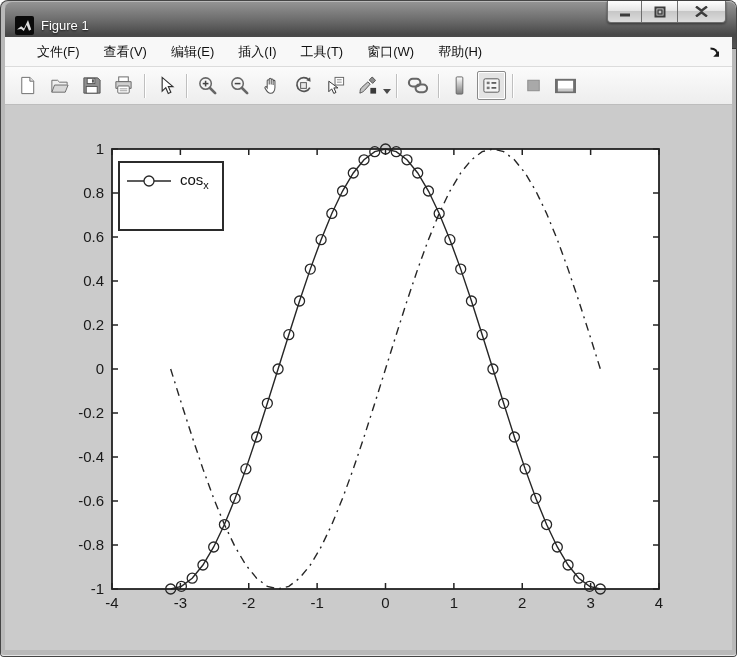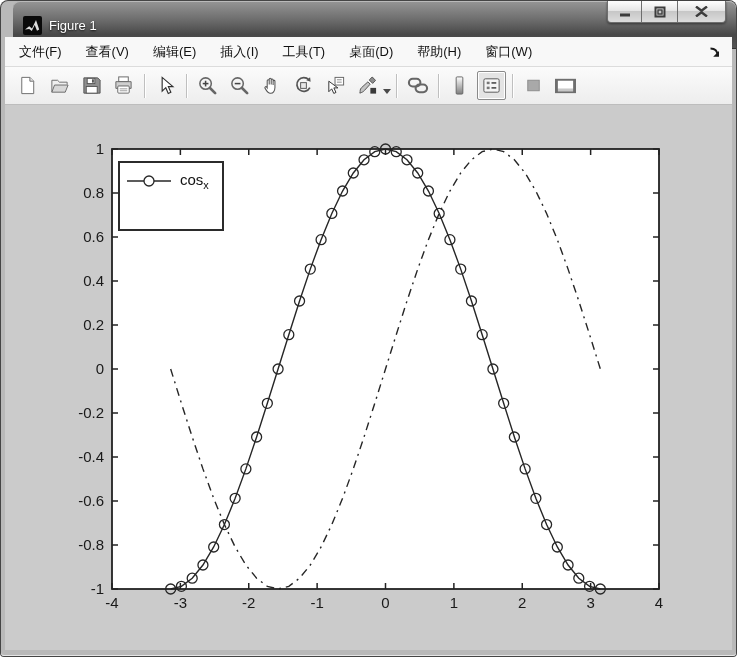--- a/index.html
+++ b/index.html
@@ -1,35 +1,35 @@
 <!DOCTYPE html>
 <html><head>
 <meta charset="utf-8">
 <style>
   html,body{margin:0;padding:0;background:#ffffff;}
   body{width:737px;height:657px;overflow:hidden;font-family:"Liberation Sans",sans-serif;}
   .window{position:relative;width:735px;height:655px;margin:1px;background:#b9b9b9;
           border-radius:7px 7px 3px 3px;box-shadow:0 0 0 1px #454545, inset 0 -1px 0 #e6e6e6;}
   
-  .titlebar{position:absolute;left:12px;top:0;right:0;height:48px;border-radius:7px 7px 0 0;
+  .titlebar{position:absolute;left:4px;top:0;right:0;height:48px;border-radius:7px 7px 0 0;
             background:linear-gradient(180deg,#969696 0%,#6e6e6e 38%,#484848 70%,#555555 100%);
             box-shadow:inset 0 1px 0 rgba(255,255,255,.35), inset 0 -1px 0 rgba(0,0,0,.4);
             display:flex;align-items:center;}
   .app-icon{width:19px;height:19px;margin:0 7px 0 10px;flex:0 0 auto;}
   .title-text{color:#ffffff;font-size:13px;text-shadow:0 1px 2px rgba(0,0,0,.8);}
   .cap-group{position:absolute;top:0;right:10px;display:flex;height:22px;
              filter:drop-shadow(0 1px 1px rgba(0,0,0,.45));}
   .cap{border:1px solid #6e6e6e;border-top:none;display:flex;align-items:center;justify-content:center;
        background:linear-gradient(#fefefe,#e6e6e6 45%,#c7c7c7 50%,#dcdcdc);cursor:default;}
   .cap-min{width:33px;border-radius:0 0 0 4px;}
   .cap-max{width:35px;border-left:none;border-right:none;}
   .cap-close{width:47px;border-radius:0 0 4px 0;}
   
   .menubar{position:absolute;left:4px;right:4px;top:36px;height:30px;background:#f8f8f8;
-           border-bottom:1px solid #dcdcdc;display:flex;align-items:center;padding-left:2px;box-sizing:border-box;}
+           border-bottom:1px solid #dcdcdc;display:flex;align-items:center;padding-left:20px;box-sizing:border-box;}
   .menu-item{font-size:13px;color:#111;padding:0 12px;line-height:29px;white-space:nowrap;cursor:default;}
   .dock-arrow{position:absolute;right:10px;top:8px;width:14px;height:14px;}
   
   .toolbar{position:absolute;left:4px;right:4px;top:66px;height:38px;
            background:linear-gradient(#fbfbfb,#ededed);border-bottom:1px solid #bdbdbd;
            display:flex;align-items:center;padding-left:8px;box-sizing:border-box;}
   .tbtn{width:27px;height:27px;display:flex;align-items:center;justify-content:center;
         border:1px solid transparent;border-radius:2px;margin-right:3px;}
   .tbtn.pressed{border:1px solid #8a8a8a;background:#e4e4e4;box-shadow:inset 0 0 0 1px #ffffff;}
   .tsep{width:1px;height:24px;background:#bfbfbf;box-shadow:1px 0 0 #ffffff;margin:0 6px 0 3px;}
@@ -75,23 +75,22 @@
       </div>
     </div>
   </div>
 
   <div class="menubar">
     <span class="menu-item">文件(F)</span>
     <span class="menu-item">查看(V)</span>
     <span class="menu-item">编辑(E)</span>
     <span class="menu-item">插入(I)</span>
     <span class="menu-item">工具(T)</span>
-    <span class="menu-item">桌面(D)</span>
+    <span class="menu-item">窗口(W)</span>
     <span class="menu-item">帮助(H)</span>
-    <span class="menu-item">窗口(W)</span>
     <svg class="dock-arrow" viewBox="0 0 14 14">
       <path d="M2.5 3.5c4.5 0 7 2.5 7 7" fill="none" stroke="#1a1a1a" stroke-width="1.8"></path>
       <path d="M5.2 11.8h5.8V6z" fill="#1a1a1a"></path>
     </svg>
   </div>
 
   <div class="toolbar">
     <div class="tbtn">
       <svg width="21" height="21" viewBox="0 0 22 22">
         <path d="M5 2.5h8.5l4 4v13H5z" fill="#ffffff" stroke="#6b6b6b"></path>

